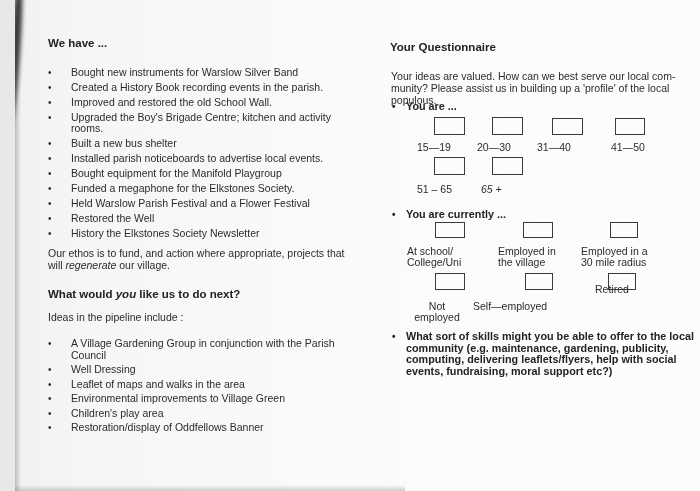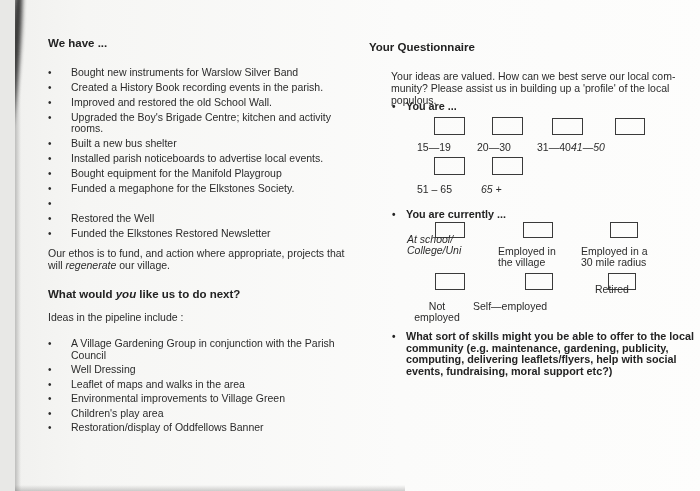--- a/index.html
+++ b/index.html
@@ -32,21 +32,21 @@
   .blist li{display:flex;margin-bottom:3.6px;line-height:11.4px;}
   .blist .dot{flex:none;width:16px;font-size:10px;}
   .blist .txt{white-space:pre-line;padding-left:7px;}
   .ethos{margin:7px 0 0 0;font-size:10.5px;line-height:12px;white-space:pre-line;}
   .ethos span,.ethos i{white-space:pre-line;}
   .next-heading{margin-top:17px;}
   .pipeline{margin:12px 0 0 0;font-size:10.5px;line-height:11.5px;}
   .ideas{margin-top:15px;}
   .ideas li{margin-bottom:3.2px;line-height:11.3px;}
   
-  .q-heading{position:absolute;left:354px;top:41px;}
+  .q-heading{position:absolute;left:375px;top:41px;}
   .q-intro{position:absolute;left:376px;top:59px;width:322px;font-size:10.5px;line-height:12.2px;white-space:pre-line;}
   .q-bullet{position:absolute;display:flex;font-size:10.8px;font-weight:bold;line-height:11.5px;color:#232323;}
   .q-bullet .dot{flex:none;width:14px;font-size:10px;}
   .q-bullet .qtxt{white-space:pre-line;width:306px;}
   .cb{position:absolute;border:1.5px solid #3a3a3a;background:transparent;box-sizing:border-box;}
   .cb-label{position:absolute;font-size:10.5px;line-height:10.8px;white-space:pre-line;color:#2b2b2b;}
 </style>
 </head>
 <body>
 
@@ -88,28 +88,29 @@
       <li>
           <span class="dot">•</span>
           <span class="txt">Bought equipment for the Manifold Playgroup</span>
         </li>
       <li>
           <span class="dot">•</span>
           <span class="txt">Funded a megaphone for the Elkstones Society.</span>
         </li>
       <li>
           <span class="dot">•</span>
+          <span class="txt">Held Warslow Parish Festival and a Flower Festival</span>
         </li>
       <li>
           <span class="dot">•</span>
           <span class="txt">Restored the Well</span>
         </li>
       <li>
           <span class="dot">•</span>
-          <span class="txt">Funded the Elkstones Restored Newsletter</span>
+          <span class="txt">History the Elkstones Society Newsletter</span>
         </li>
     </ul>
 
     <p class="ethos"><span>Our ethos is to fund, and action where appropriate, projects that
 will </span><i>regenerate</i><span> our village.</span></p>
 
     <h2 class="next-heading"><span>What would </span><i>you</i><span> like us to do next?</span></h2>
 
     <p class="pipeline">Ideas in the pipeline include :</p>
 
@@ -153,36 +154,36 @@
     <span class="qtxt">You are ...</span>
   </div>
 
   <span class="cb" style="left:419px;top:117px;width:31px;height:18px;"></span>
   <span class="cb" style="left:477px;top:117px;width:31px;height:18px;"></span>
   <span class="cb" style="left:537px;top:118px;width:31px;height:17px;"></span>
   <span class="cb" style="left:600px;top:118px;width:30px;height:17px;"></span>
   <span class="cb-label" style="left:402px;top:142px;">15—19</span>
   <span class="cb-label" style="left:462px;top:142px;">20—30</span>
   <span class="cb-label" style="left:522px;top:142px;">31—40</span>
-  <span class="cb-label" style="left:556px;top:142px;font-style:italic;">41—50</span>
+  <span class="cb-label" style="left:596px;top:142px;">41—50</span>
 
   <span class="cb" style="left:419px;top:157px;width:31px;height:18px;"></span>
   <span class="cb" style="left:477px;top:157px;width:31px;height:18px;"></span>
   <span class="cb-label" style="left:402px;top:184px;">51 – 65</span>
   <span class="cb-label" style="left:466px;top:184px;font-style:italic;">65 +</span>
 
   <div class="q-bullet" style="left:377px;top:209px;">
     <span class="dot">•</span>
     <span class="qtxt">You are currently ...</span>
   </div>
 
   <span class="cb" style="left:420px;top:222px;width:30px;height:16px;"></span>
   <span class="cb" style="left:508px;top:222px;width:30px;height:16px;"></span>
   <span class="cb" style="left:595px;top:222px;width:28px;height:16px;"></span>
-  <span class="cb-label" style="left:392px;top:234px;font-style:italic;">At school/
+  <span class="cb-label" style="left:392px;top:246px;">At school/
 College/Uni</span>
   <span class="cb-label" style="left:483px;top:246px;">Employed in
 the village</span>
   <span class="cb-label" style="left:566px;top:246px;">Employed in a
 30 mile radius</span>
 
   <span class="cb" style="left:420px;top:273px;width:30px;height:17px;"></span>
   <span class="cb" style="left:510px;top:273px;width:28px;height:17px;"></span>
   <span class="cb" style="left:593px;top:273px;width:28px;height:17px;"></span>
   <span class="cb-label" style="left:397px;top:301px;width:50px;text-align:center;">Not

